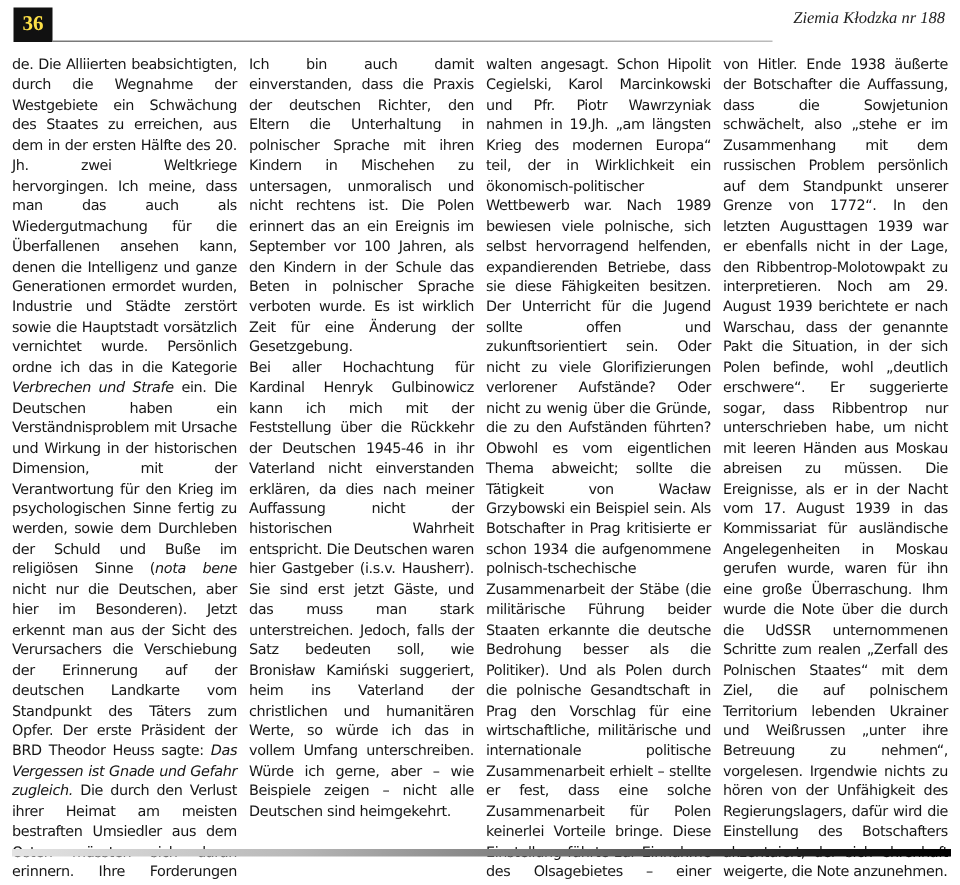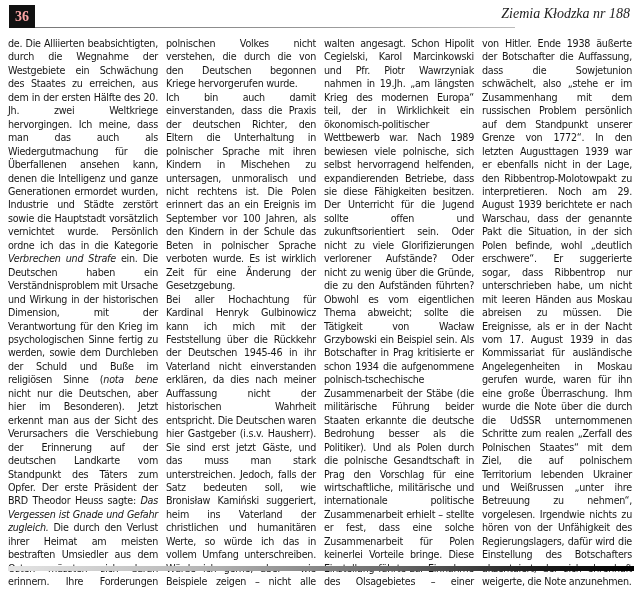--- a/index.html
+++ b/index.html
@@ -1,29 +1,29 @@
 <!DOCTYPE html>
 <html><head>
   <meta charset="utf-8">
   <style>
     html, body { margin: 0; padding: 0; background: #ffffff; }
     body { width: 640px; height: 590px; position: relative; overflow: hidden; color: #141414; }
     .page-num {
       position: absolute; left: 9px; top: 5px; width: 26px; height: 23px;
-      background: #111; color: #fca5a5;
+      background: #111; color: #fde047;
       font-family: "Liberation Serif", serif; font-weight: bold; font-size: 14px;
       display: flex; align-items: center; justify-content: center;
     }
     .header-rule {
       position: absolute; left: 35px; top: 27px; width: 480px; height: 1px;
       background: linear-gradient(to right, #777 0%, #999 60%, #bbb 100%);
     }
     .mag-title {
       position: absolute; right: 10px; top: 6px;
-      font-family: "Liberation Serif", serif; font-style: italic; font-size: 14px; color: #222;
+      font-family: "Liberation Serif", serif; font-style: italic; font-size: 11px; color: #222;
     }
     .columns { position: absolute; top: 37px; left: 0; width: 640px; }
     .col {
       position: absolute; top: 0; width: 150px;
       font-family: "DejaVu Sans", sans-serif; font-size: 9.6px; line-height: 13.45px;
       text-align: justify; hyphens: manual; letter-spacing: -0.25px; color: #161616;
     }
     .col p { margin: 0; }
     .col em { }
     .c1 { left: 8px; }
@@ -42,21 +42,20 @@
   <span>36</span>
 </div>
 <div class="header-rule"></div>
 <div class="mag-title">Ziemia Kłodzka nr 188</div>
 
 <div class="columns">
   <div class="col c1">
       <p><span>de. Die Alliierten beabsichtigten, durch die Wegnahme der Westgebiete ein Schwächung des Staates zu erreichen, aus dem in der ersten Hälfte des 20. Jh. zwei Weltkriege hervorgingen. Ich meine, dass man das auch als Wiedergutmachung für die Überfallenen ansehen kann, denen die Intelligenz und ganze Generationen ermordet wurden, Industrie und Städte zerstört sowie die Hauptstadt vorsätzlich vernichtet wurde. Persönlich ordne ich das in die Kategorie </span><em>Verbrechen und Strafe</em><span> ein. Die Deutschen haben ein Verständnisproblem mit Ursache und Wirkung in der historischen Dimension, mit der Verantwortung für den Krieg im psychologischen Sinne fertig zu werden, sowie dem Durchleben der Schuld und Buße im religiösen Sinne (</span><em>nota bene</em><span> nicht nur die Deutschen, aber hier im Besonderen). Jetzt erkennt man aus der Sicht des Verursachers die Verschiebung der Erinnerung auf der deutschen Landkarte vom Standpunkt des Täters zum Opfer. Der erste Präsident der BRD Theodor Heuss sagte: </span><em>Das Vergessen ist Gnade und Gefahr zugleich.</em><span> Die durch den Verlust ihrer Heimat am meisten bestraften Umsiedler aus dem Osten müssten sich daran erinnern. Ihre Forderungen sollten sie an ihren Staat richten, so wie es die polnischen Umsiedler getan haben.</span></p>
     </div>
   <div class="col c2">
-      <p><span>polnischen Volkes nicht verstehen, die durch die von den Deutschen begonnen Kriege hervorgerufen wurde.</span></p>
       <p><span>Ich bin auch damit einverstanden, dass die Praxis der deutschen Richter, den Eltern die Unterhaltung in polnischer Sprache mit ihren Kindern in Mischehen zu untersagen, unmoralisch und nicht rechtens ist. Die Polen erinnert das an ein Ereignis im September vor 100 Jahren, als den Kindern in der Schule das Beten in polnischer Sprache verboten wurde. Es ist wirklich Zeit für eine Änderung der Gesetzgebung.</span></p>
       <p><span>Bei aller Hochachtung für Kardinal Henryk Gulbinowicz kann ich mich mit der Feststellung über die Rückkehr der Deutschen 1945-46 in ihr Vaterland nicht einverstanden erklären, da dies nach meiner Auffassung nicht der historischen Wahrheit entspricht. Die Deutschen waren hier Gastgeber (i.s.v. Hausherr). Sie sind erst jetzt Gäste, und das muss man stark unterstreichen. Jedoch, falls der Satz bedeuten soll, wie Bronisław Kamiński suggeriert, heim ins Vaterland der christlichen und humanitären Werte, so würde ich das in vollem Umfang unterschreiben. Würde ich gerne, aber – wie Beispiele zeigen – nicht alle Deutschen sind heimgekehrt.</span></p>
     </div>
   <div class="col c3">
       <p><span>walten angesagt. Schon Hipolit Cegielski, Karol Marcinkowski und Pfr. Piotr Wawrzyniak nahmen in 19.Jh. „am längsten Krieg des modernen Europa“ teil, der in Wirklichkeit ein ökonomisch-politischer Wettbewerb war. Nach 1989 bewiesen viele polnische, sich selbst hervorragend helfenden, expandierenden Betriebe, dass sie diese Fähigkeiten besitzen. Der Unterricht für die Jugend sollte offen und zukunftsorientiert sein. Oder nicht zu viele Glorifizierungen verlorener Aufstände? Oder nicht zu wenig über die Gründe, die zu den Aufständen führten? Obwohl es vom eigentlichen Thema abweicht; sollte die Tätigkeit von Wacław Grzybowski ein Beispiel sein. Als Botschafter in Prag kritisierte er schon 1934 die aufgenommene polnisch-tschechische Zusammenarbeit der Stäbe (die militärische Führung beider Staaten erkannte die deutsche Bedrohung besser als die Politiker). Und als Polen durch die polnische Gesandtschaft in Prag den Vorschlag für eine wirtschaftliche, militärische und internationale politische Zusammenarbeit erhielt – stellte er fest, dass eine solche Zusammenarbeit für Polen keinerlei Vorteile bringe. Diese Einstellung führte zur Einnahme des Olsagebietes – einer unehrenhaften, weil durch den Vorteil des stärkeren Gegners. Das stellte Polen in den Augen Europas in die Rolle eines Mittäters</span></p>
     </div>
   <div class="col c4">
       <p><span>von Hitler. Ende 1938 äußerte der Botschafter die Auffassung, dass die Sowjetunion schwächelt, also „stehe er im Zusammenhang mit dem russischen Problem persönlich auf dem Standpunkt unserer Grenze von 1772“. In den letzten Augusttagen 1939 war er ebenfalls nicht in der Lage, den Ribbentrop-Molotowpakt zu interpretieren. Noch am 29. August 1939 berichtete er nach Warschau, dass der genannte Pakt die Situation, in der sich Polen befinde, wohl „deutlich erschwere“. Er suggerierte sogar, dass Ribbentrop nur unterschrieben habe, um nicht mit leeren Händen aus Moskau abreisen zu müssen. Die Ereignisse, als er in der Nacht vom 17. August 1939 in das Kommissariat für ausländische Angelegenheiten in Moskau gerufen wurde, waren für ihn eine große Überraschung. Ihm wurde die Note über die durch die UdSSR unternommenen Schritte zum realen „Zerfall des Polnischen Staates“ mit dem Ziel, die auf polnischem Territorium lebenden Ukrainer und Weißrussen „unter ihre Betreuung zu nehmen“, vorgelesen. Irgendwie nichts zu hören von der Unfähigkeit des Regierungslagers, dafür wird die Einstellung des Botschafters akzentuiert, der sich ehrenhaft weigerte, die Note anzunehmen.</span></p>
 
   </div>

